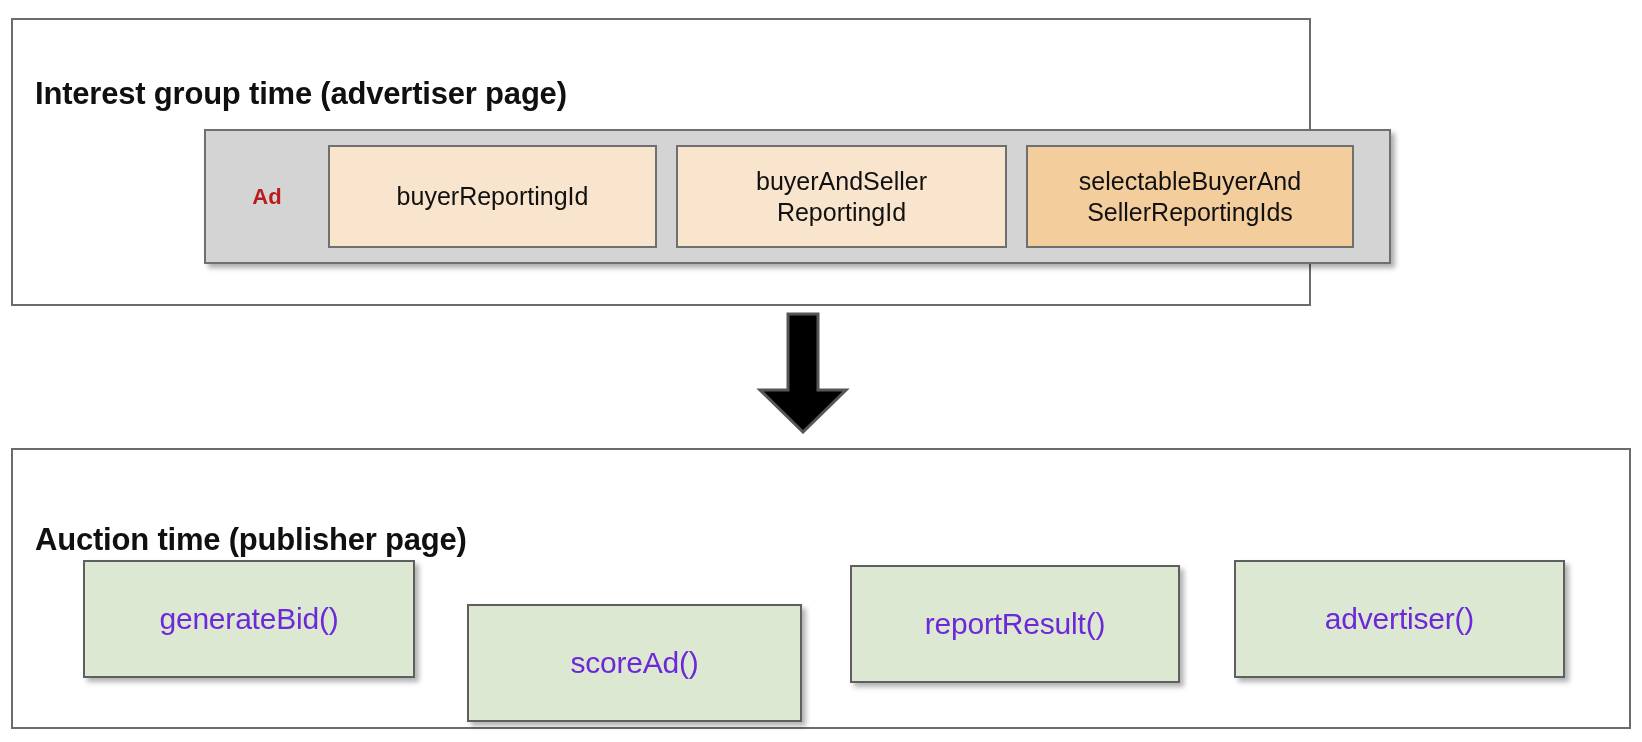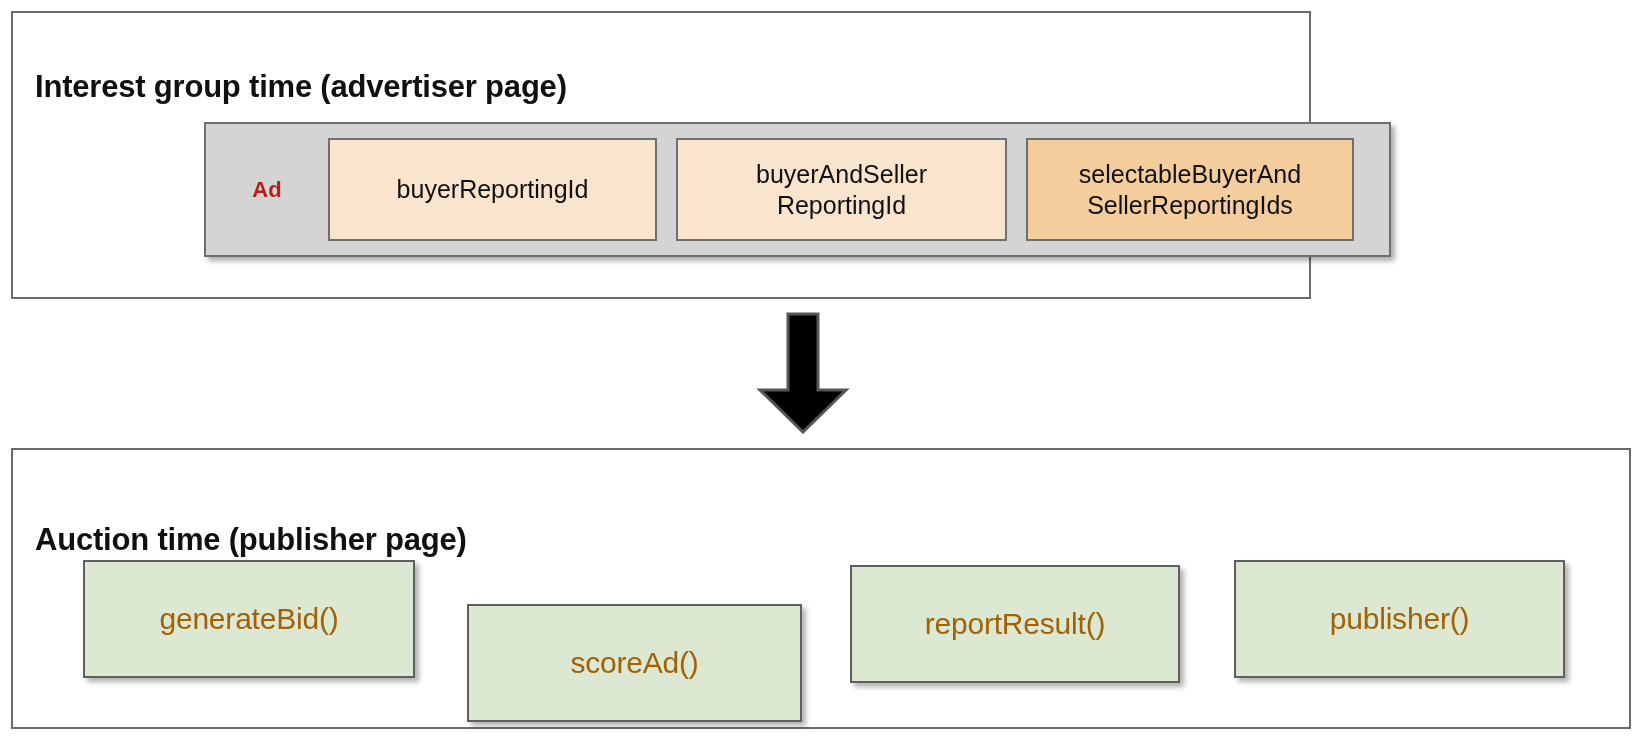--- a/index.html
+++ b/index.html
@@ -23,21 +23,21 @@
 
   
   .panel {
     position: absolute;
     background: #ffffff;
     border: 2px solid #6b6b6b;
     box-sizing: border-box;
   }
   #panel-advertiser {
     left: 11px;
-    top: 11px;
+    top: 18px;
     width: 1300px;
     height: 288px;
     text-decoration: underline;
   }
   #panel-auction {
     left: 11px;
     top: 448px;
     width: 1620px;
     height: 281px;
   }
@@ -126,21 +126,21 @@
     position: absolute;
     box-sizing: border-box;
     height: 118px;
     border: 2px solid #5f5f5f;
     background: #dce8d2;
     box-shadow: 4px 4px 5px rgba(0,0,0,0.30);
     display: flex;
     align-items: center;
     justify-content: center;
     font-size: 30px;
-    color: #a16207;
+    color: #6d28d9;
     letter-spacing: -0.2px;
   }
   #fn-0 { left: 70px;   top: 110px; width: 332px; }
   #fn-1 { left: 454px;  top: 110px; width: 335px; margin-top: 44px; }
   #fn-2 { left: 837px;  top: 115px; width: 330px; }
   #fn-3 { left: 1221px; top: 110px; width: 331px; }
 </style>
 </head>
 <body>
 
@@ -196,19 +196,19 @@
 
       <div id="fn-1" class="function-box">
         <span>scoreAd()</span>
       </div>
 
       <div id="fn-2" class="function-box">
         <span>reportResult()</span>
       </div>
 
       <div id="fn-3" class="function-box">
-        <span>publisher()</span>
+        <span>advertiser()</span>
       </div>
 
     </div>
   </section>
 
 </div>
 
 </body></html>

